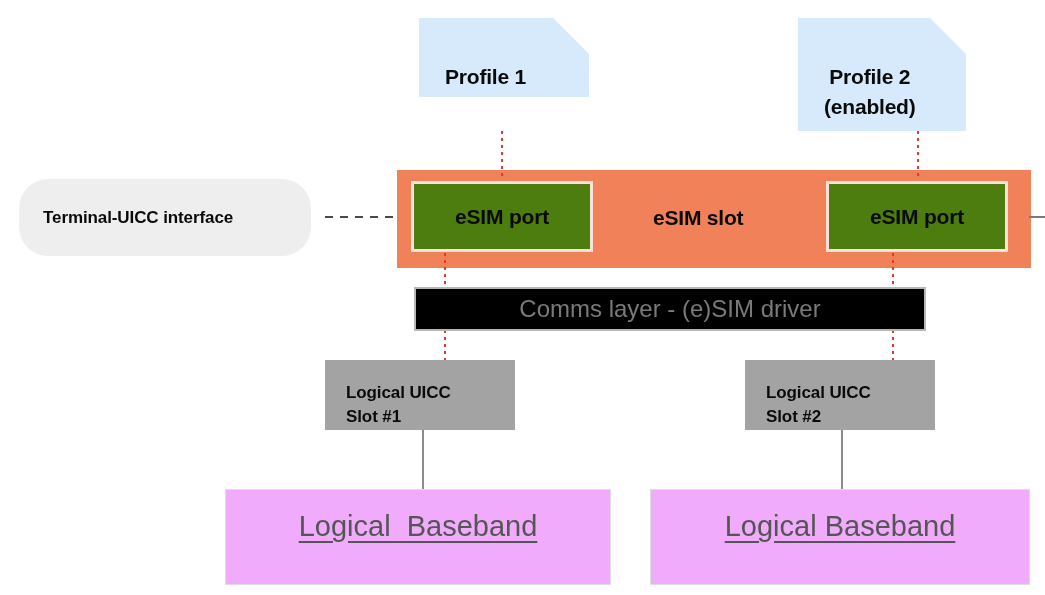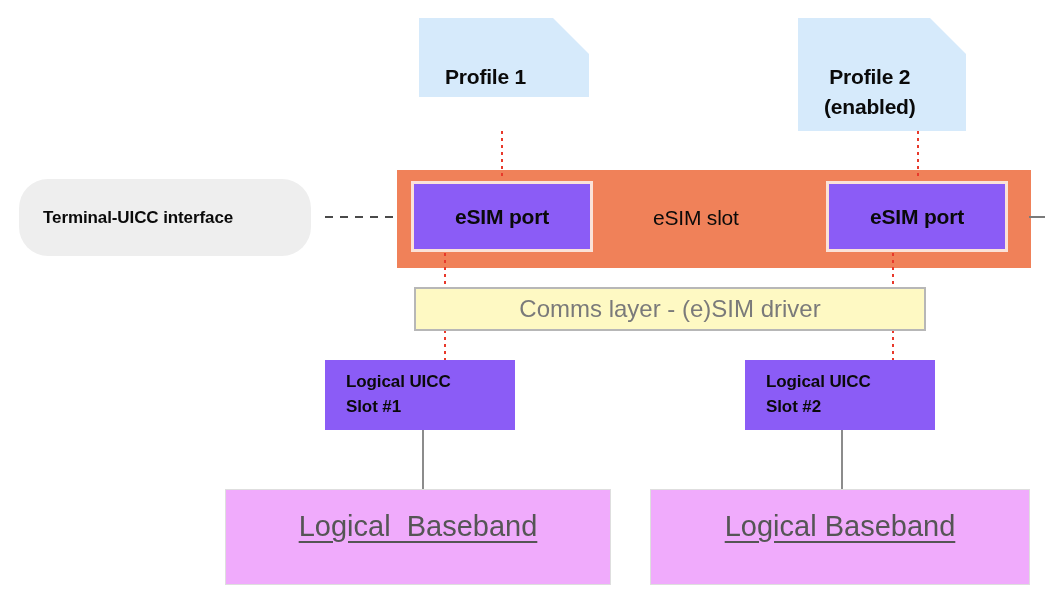--- a/index.html
+++ b/index.html
@@ -40,28 +40,28 @@
 
   
   .esim-slot-band {
     position: absolute;
     background: #f08159;
     box-sizing: border-box;
   }
   .esim-slot-text {
     position: absolute;
     font-size: 21px;
-    font-weight: normal;
+    font-weight: bold;
     color: #0a0a0a;
     letter-spacing: -0.2px;
     white-space: nowrap;
   }
   .esim-port {
     position: absolute;
-    background: #8b5cf6;
+    background: #4d7c0f;
     border: 3px solid #fbe2d8;
     box-sizing: border-box;
     display: flex;
     align-items: center;
     justify-content: center;
   }
   .esim-port span {
     font-size: 21px;
     font-weight: bold;
     color: #0a0a0a;
@@ -82,43 +82,43 @@
     font-weight: bold;
     color: #0a0a0a;
     padding-left: 24px;
     letter-spacing: -0.1px;
     white-space: nowrap;
   }
 
   
   .comms-box {
     position: absolute;
-    background: #fef9c3;
+    background: #000000;
     border: 2px solid #b7b7b7;
     box-sizing: border-box;
     display: flex;
     align-items: center;
     justify-content: center;
     z-index: 3;
   }
   .comms-box span {
     font-size: 24px;
     font-weight: normal;
     color: #7a7a7a;
     letter-spacing: 0px;
     white-space: nowrap;
   }
 
   
   .uicc-box {
     position: absolute;
-    background: #8b5cf6;
-    box-sizing: border-box;
-    display: flex;
-    align-items: center;
+    background: #a3a3a3;
+    box-sizing: border-box;
+    display: flex;
+    align-items: flex-end;
     z-index: 3;
   }
   .uicc-box span {
     font-size: 17px;
     font-weight: bold;
     color: #0a0a0a;
     padding-left: 21px;
     line-height: 1.45;
     white-space: pre-line;
     letter-spacing: -0.1px;

